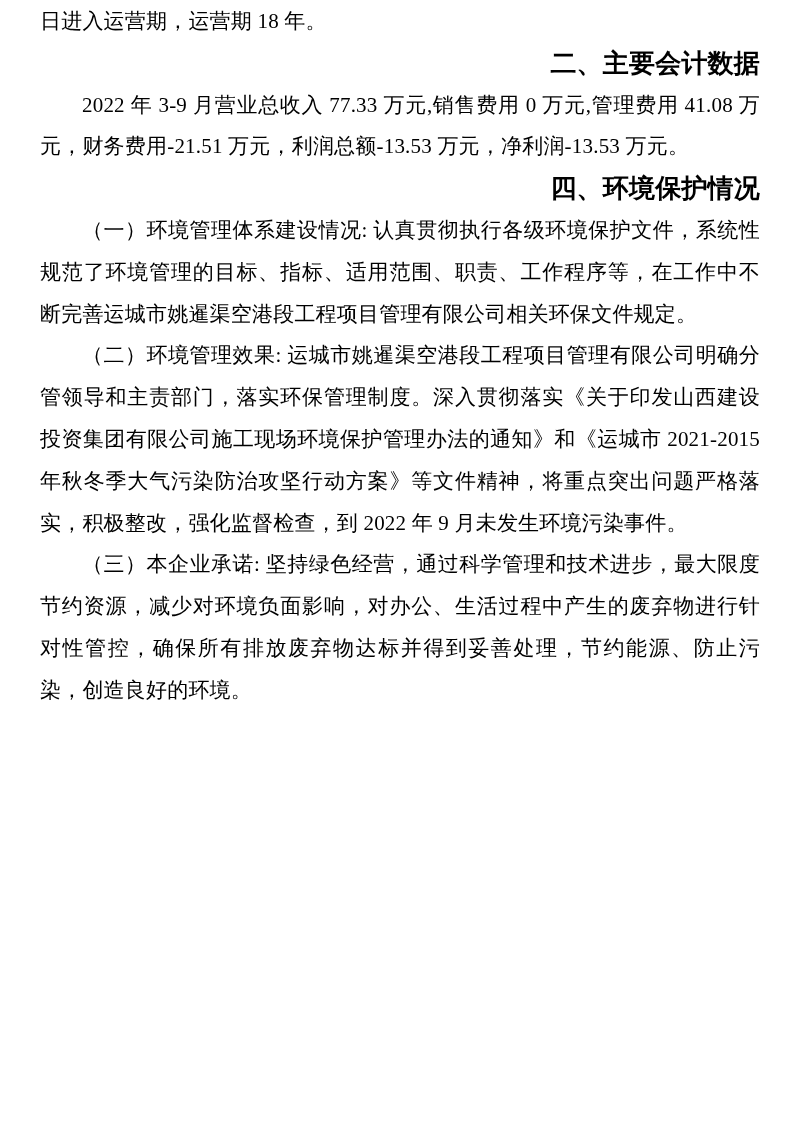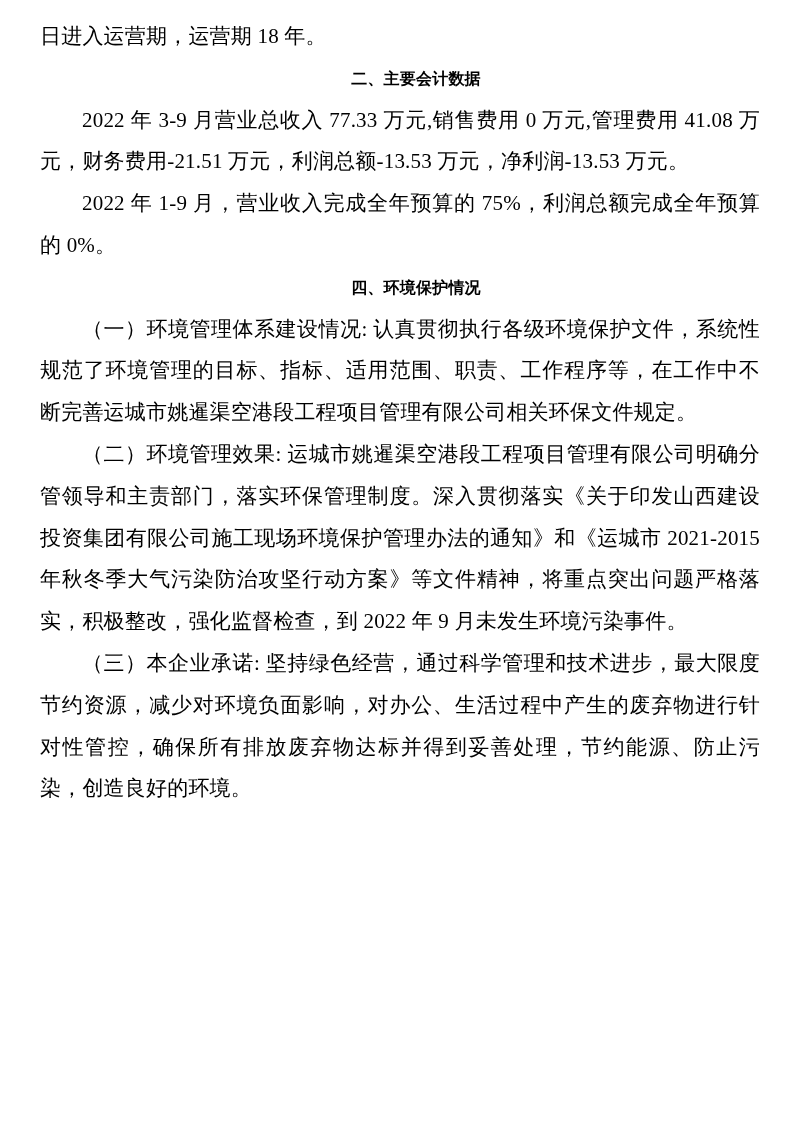--- a/index.html
+++ b/index.html
@@ -7,21 +7,21 @@
     width: 800px;
     height: 1131px;
     background: #ffffff;
     color: #000000;
     font-family: "Liberation Serif", "DejaVu Serif", serif;
   }
   .page {
     box-sizing: border-box;
     width: 800px;
     height: 1131px;
-    padding: 16px 40px 0 40px;
+    padding: 1px 40px 0 40px;
     overflow: hidden;
     background: #ffffff;
   }
   .doc {
     font-size: 21px;
     line-height: 41.8px;
     text-align: justify;
     text-justify: inter-ideograph;
     letter-spacing: 0.2px;
   }
@@ -30,33 +30,32 @@
     text-indent: 2em;
   }
   .doc p.paragraph.no-indent {
     text-indent: 0;
   }
   .doc h2.heading {
     margin: 0;
     text-indent: 2em;
     font-family: "Liberation Sans", "DejaVu Sans", sans-serif;
     font-weight: bold;
-    font-size: 16px;
+    font-size: 26px;
     line-height: 41.8px;
-    text-align: center;
+    text-align: right;
     color: #000000;
   }
 </style>
 </head>
 <body style="background: rgb(255, 255, 255); color: rgb(0, 0, 0);">
 
 <div class="page">
   <div id="doc" class="doc">
       <p class="paragraph no-indent">日进入运营期，运营期 18 年。</p>
       <h2 class="heading">二、主要会计数据</h2>
       <p class="paragraph">2022 年 3-9 月营业总收入 77.33 万元,销售费用 0 万元,管理费用 41.08 万元，财务费用-21.51 万元，利润总额-13.53 万元，净利润-13.53 万元。</p>
-      <p class="paragraph">2022 年 1-9 月，营业收入完成全年预算的 75%，利润总额完成全年预算的 0%。</p>
       <h2 class="heading">四、环境保护情况</h2>
       <p class="paragraph">（一）环境管理体系建设情况: 认真贯彻执行各级环境保护文件，系统性规范了环境管理的目标、指标、适用范围、职责、工作程序等，在工作中不断完善运城市姚暹渠空港段工程项目管理有限公司相关环保文件规定。</p>
       <p class="paragraph">（二）环境管理效果: 运城市姚暹渠空港段工程项目管理有限公司明确分管领导和主责部门，落实环保管理制度。深入贯彻落实《关于印发山西建设投资集团有限公司施工现场环境保护管理办法的通知》和《运城市 2021-2015 年秋冬季大气污染防治攻坚行动方案》等文件精神，将重点突出问题严格落实，积极整改，强化监督检查，到 2022 年 9 月未发生环境污染事件。</p>
       <p class="paragraph">（三）本企业承诺: 坚持绿色经营，通过科学管理和技术进步，最大限度节约资源，减少对环境负面影响，对办公、生活过程中产生的废弃物进行针对性管控，确保所有排放废弃物达标并得到妥善处理，节约能源、防止污染，创造良好的环境。</p>
     </div>
 </div>
 
 </body></html>

